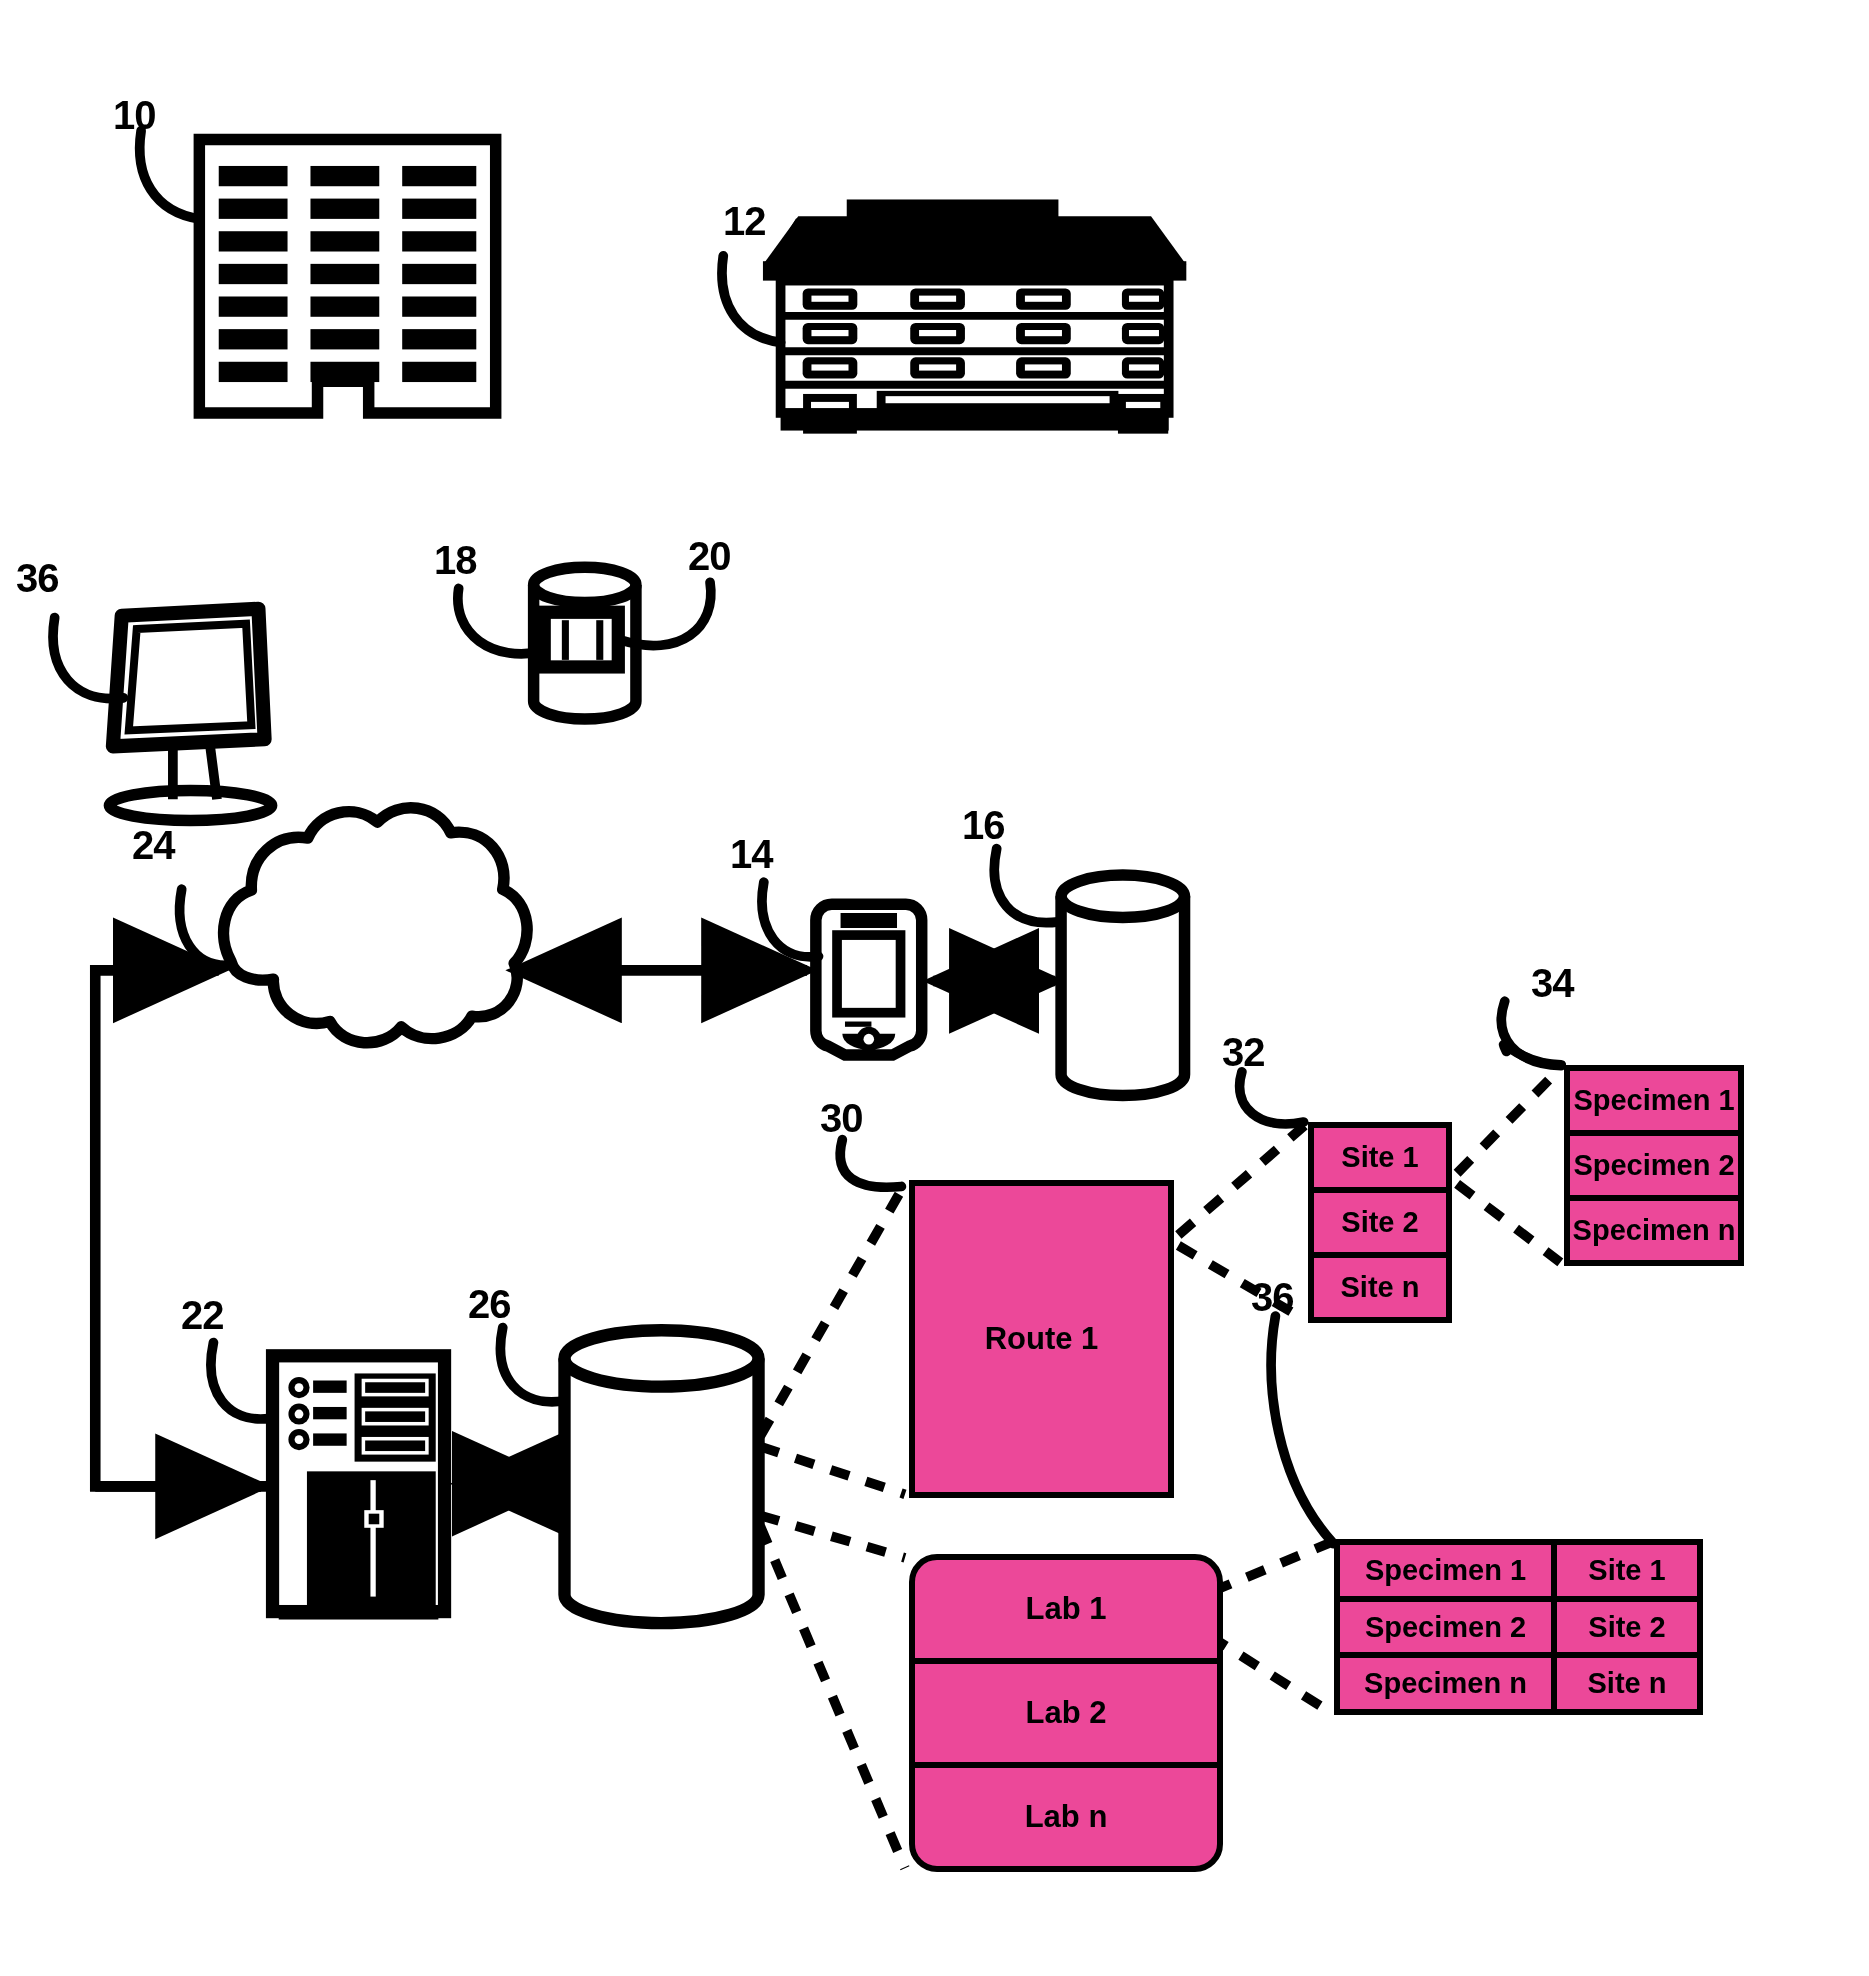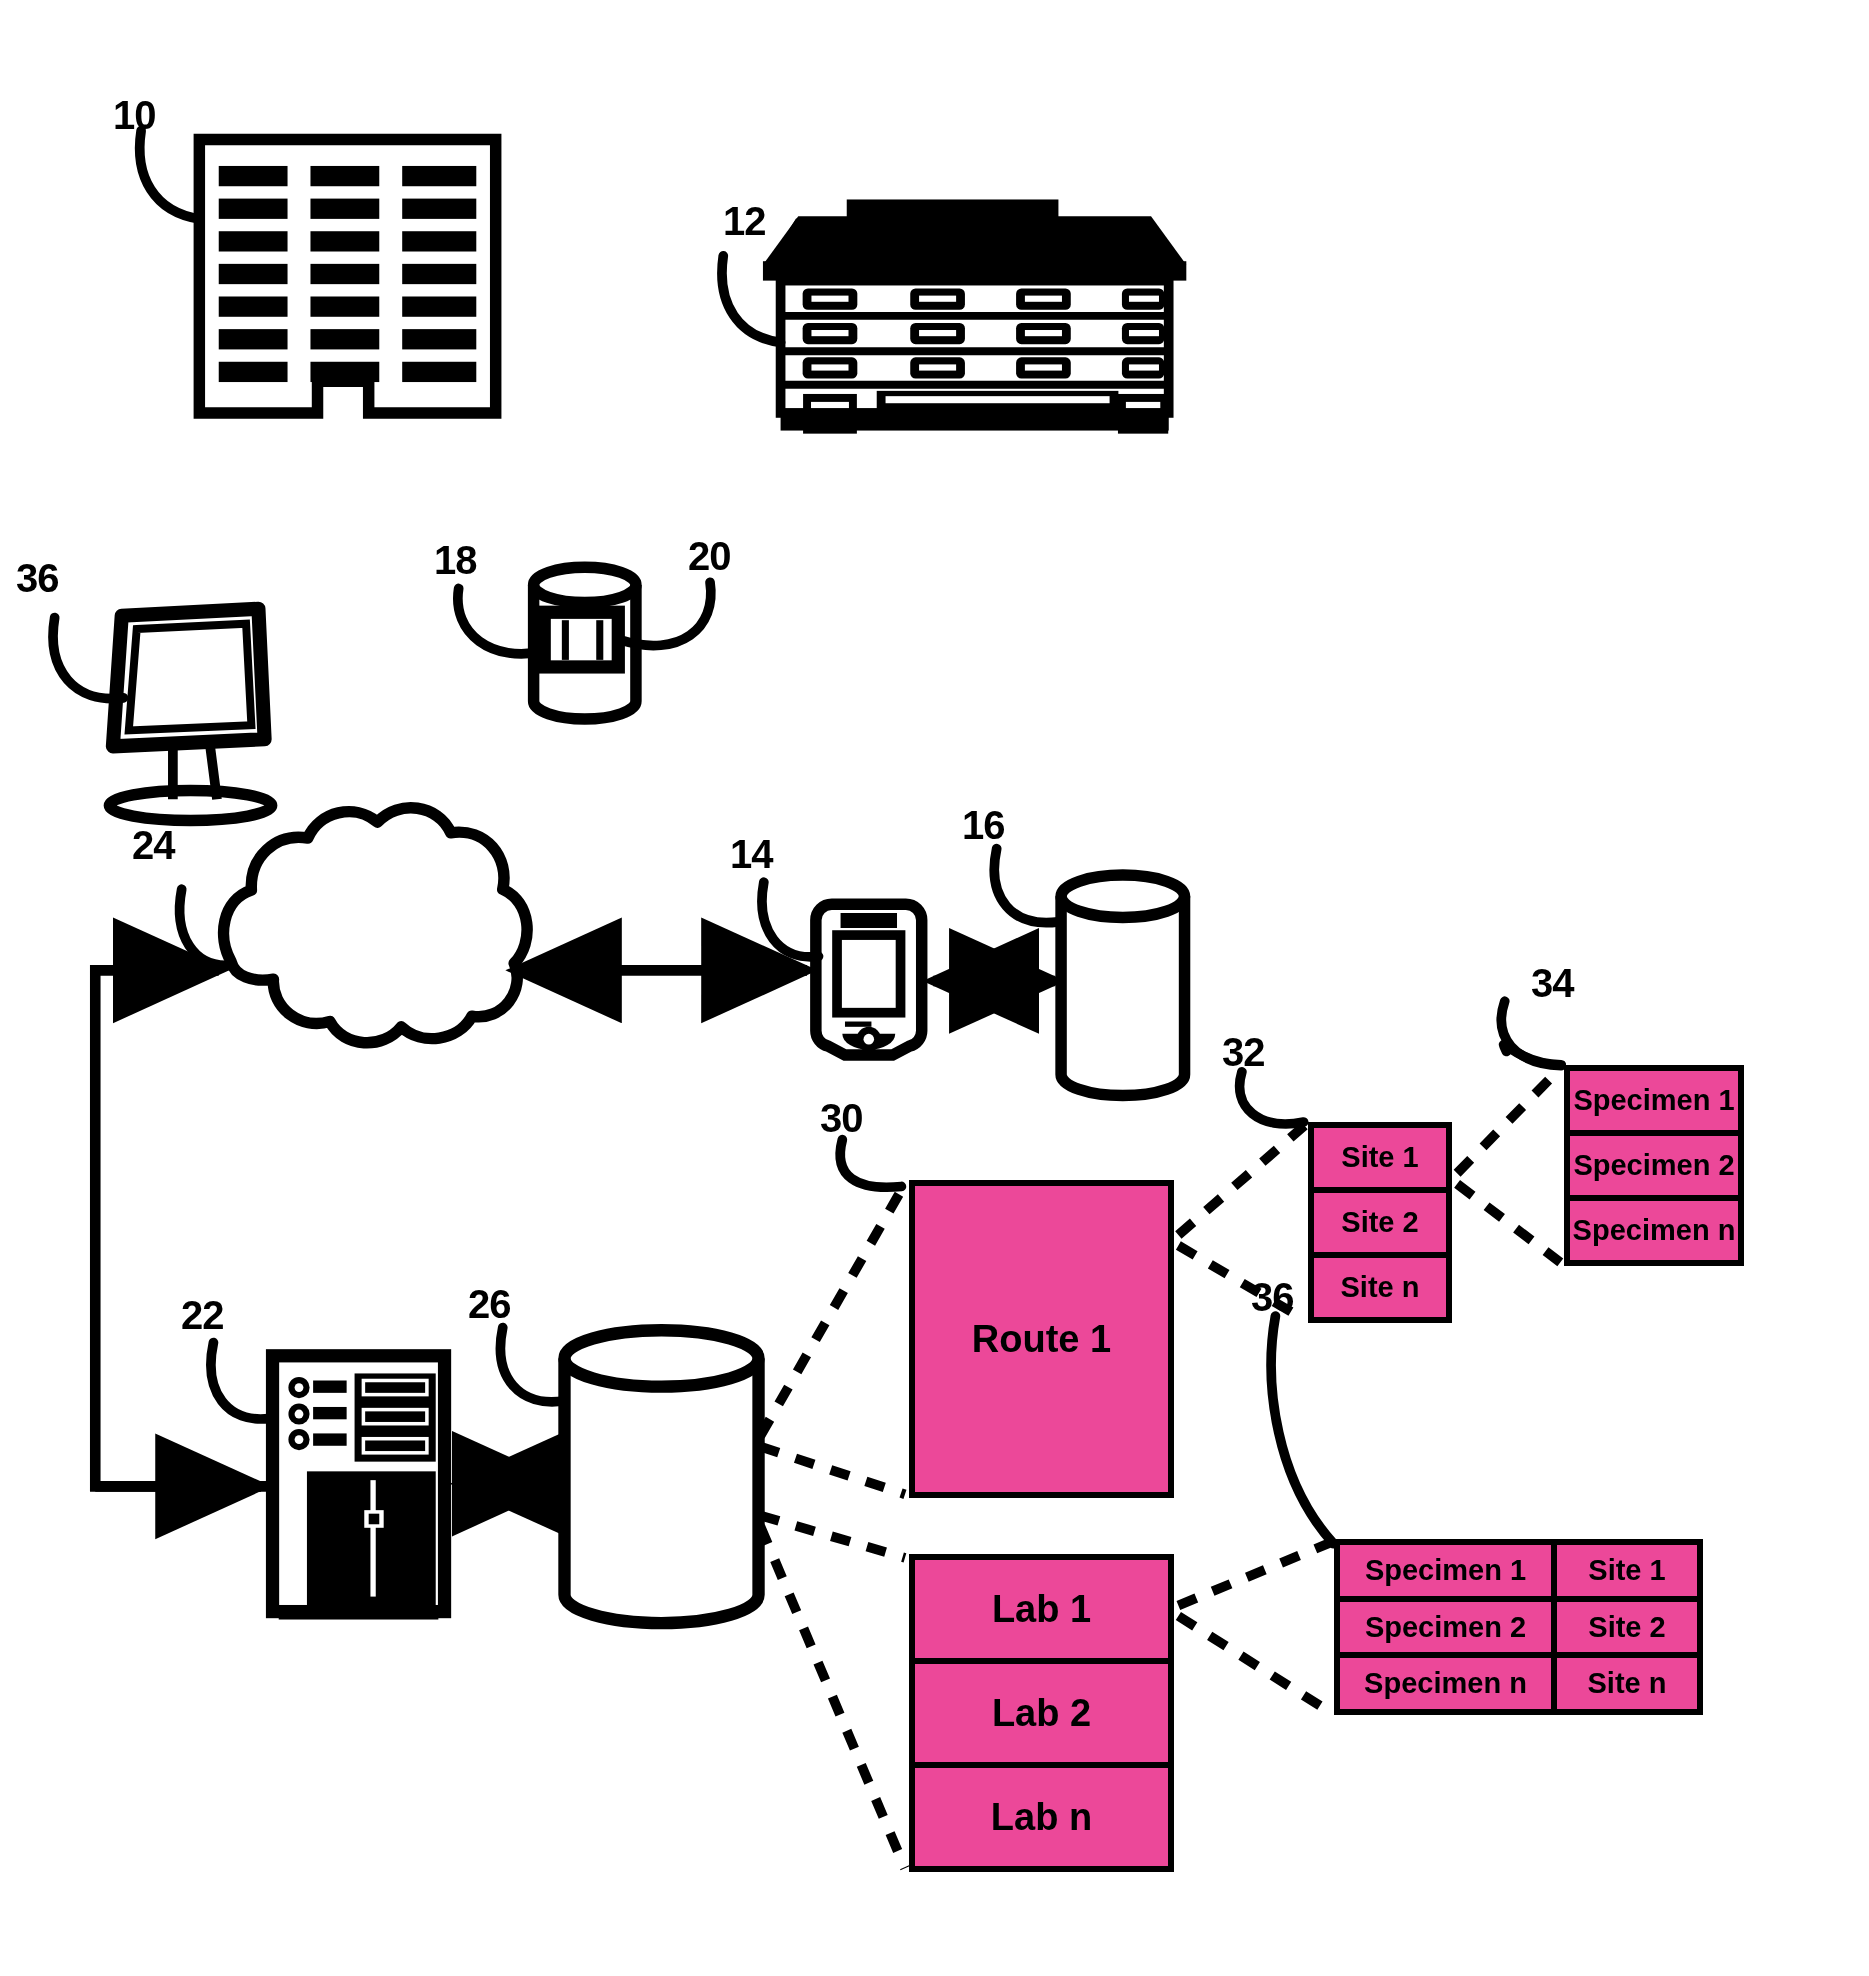--- a/index.html
+++ b/index.html
@@ -52,31 +52,31 @@
   .tbl .row:last-child {
     border-bottom: none;
   }
   .tbl .cell {
     flex: 1 1 0;
     display: flex;
     align-items: center;
     justify-content: center;
     font-family: "Liberation Sans", sans-serif;
     font-weight: bold;
-    font-size: 38px;
+    font-size: 31px;
     color: #000000;
     box-sizing: border-box;
     border-right: 6.2px solid #000000;
     white-space: nowrap;
   }
   .tbl .cell:last-child {
     border-right: none;
   }
   #tbl-route  { left: 909px; top: 1180px; width: 265px; height: 318px; }
-  #tbl-lab    { left: 909px; top: 1554px; width: 265px; height: 318px; }
+  #tbl-lab    { left: 909px; top: 1554px; width: 314px; height: 318px; border-radius: 28px; }
   #tbl-site   { left: 1308px; top: 1122px; width: 144px; height: 201px; }
   #tbl-specimen { left: 1564px; top: 1065px; width: 180px; height: 201px; }
   #tbl-specimen-site { left: 1334px; top: 1539px; width: 369px; height: 176px; }
   #tbl-site .cell, #tbl-specimen .cell { font-size: 29px; }
   #tbl-specimen-site .cell { font-size: 29px; }
   #tbl-specimen-site .cell.c-spec { flex: 0 0 217px; }
   #tbl-specimen-site .cell.c-site { flex: 1 1 auto; }
 </style>
 </head>
 <body>

